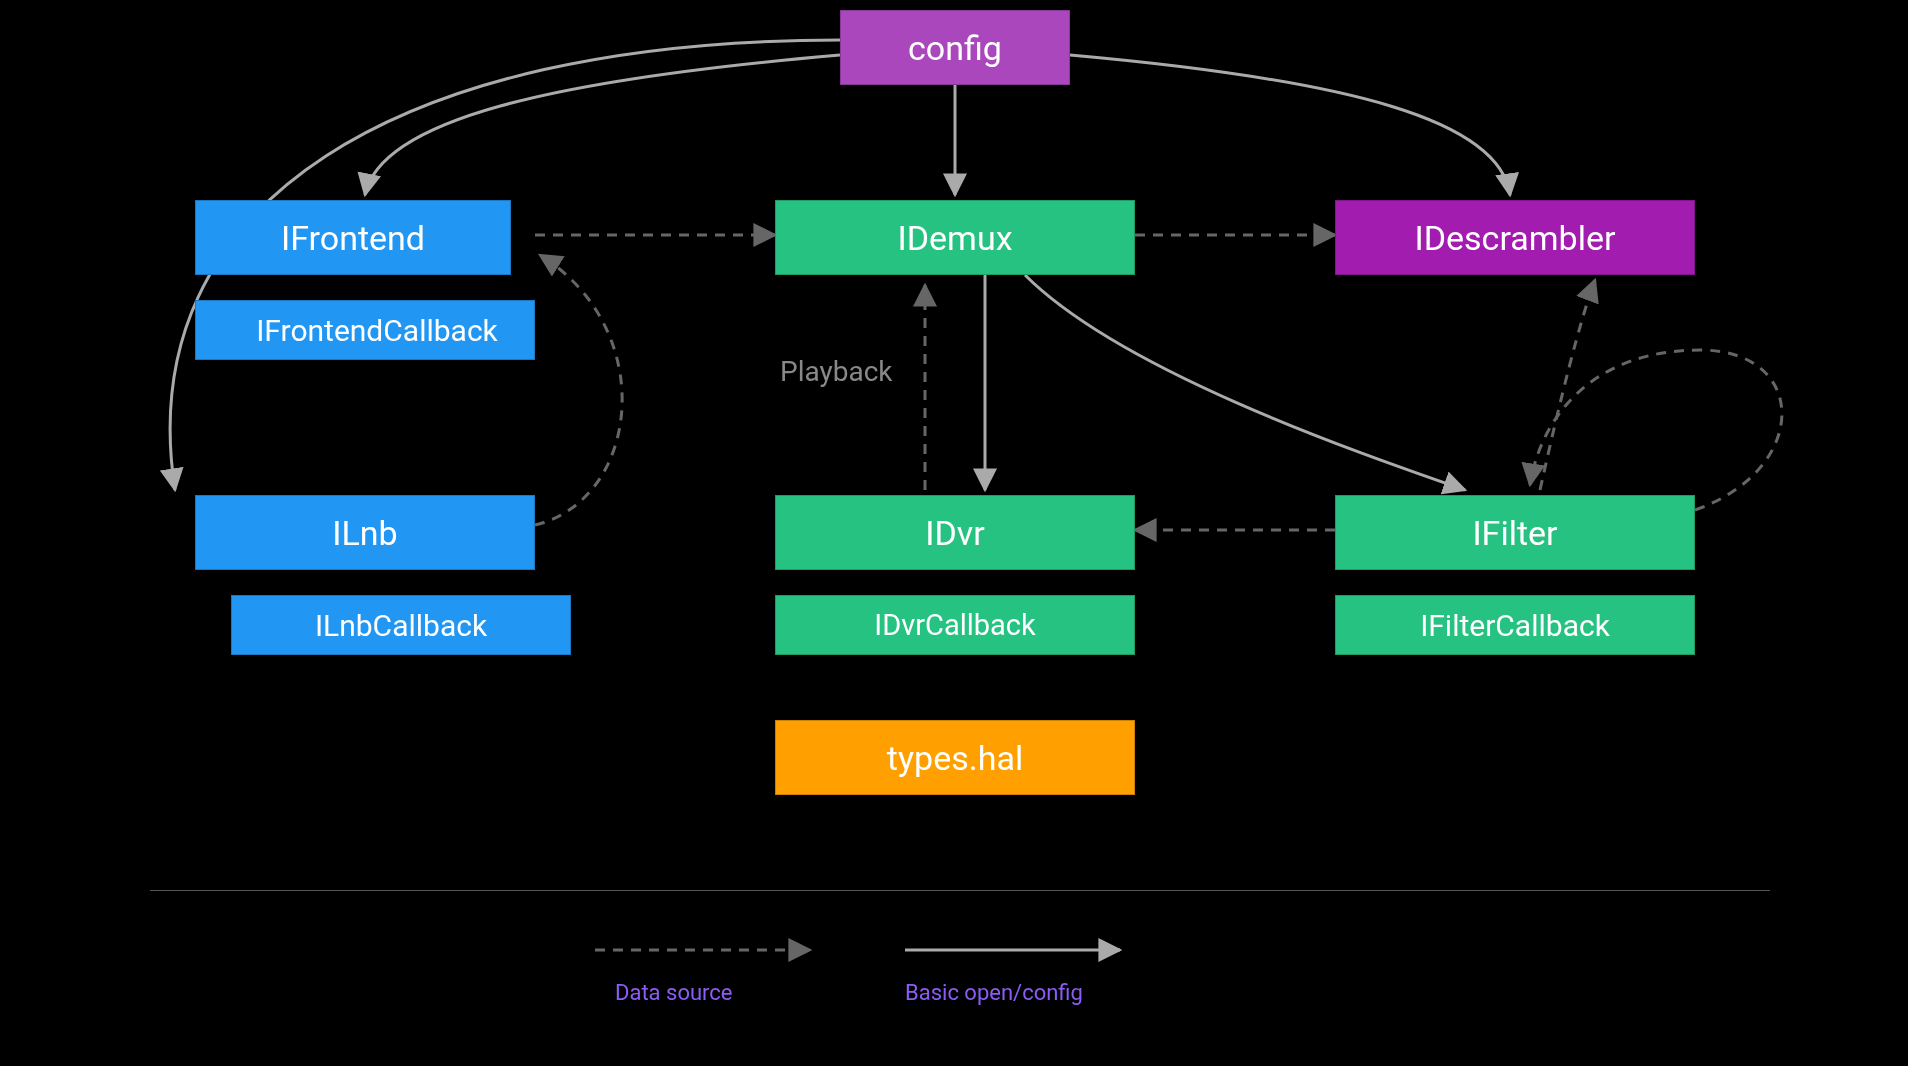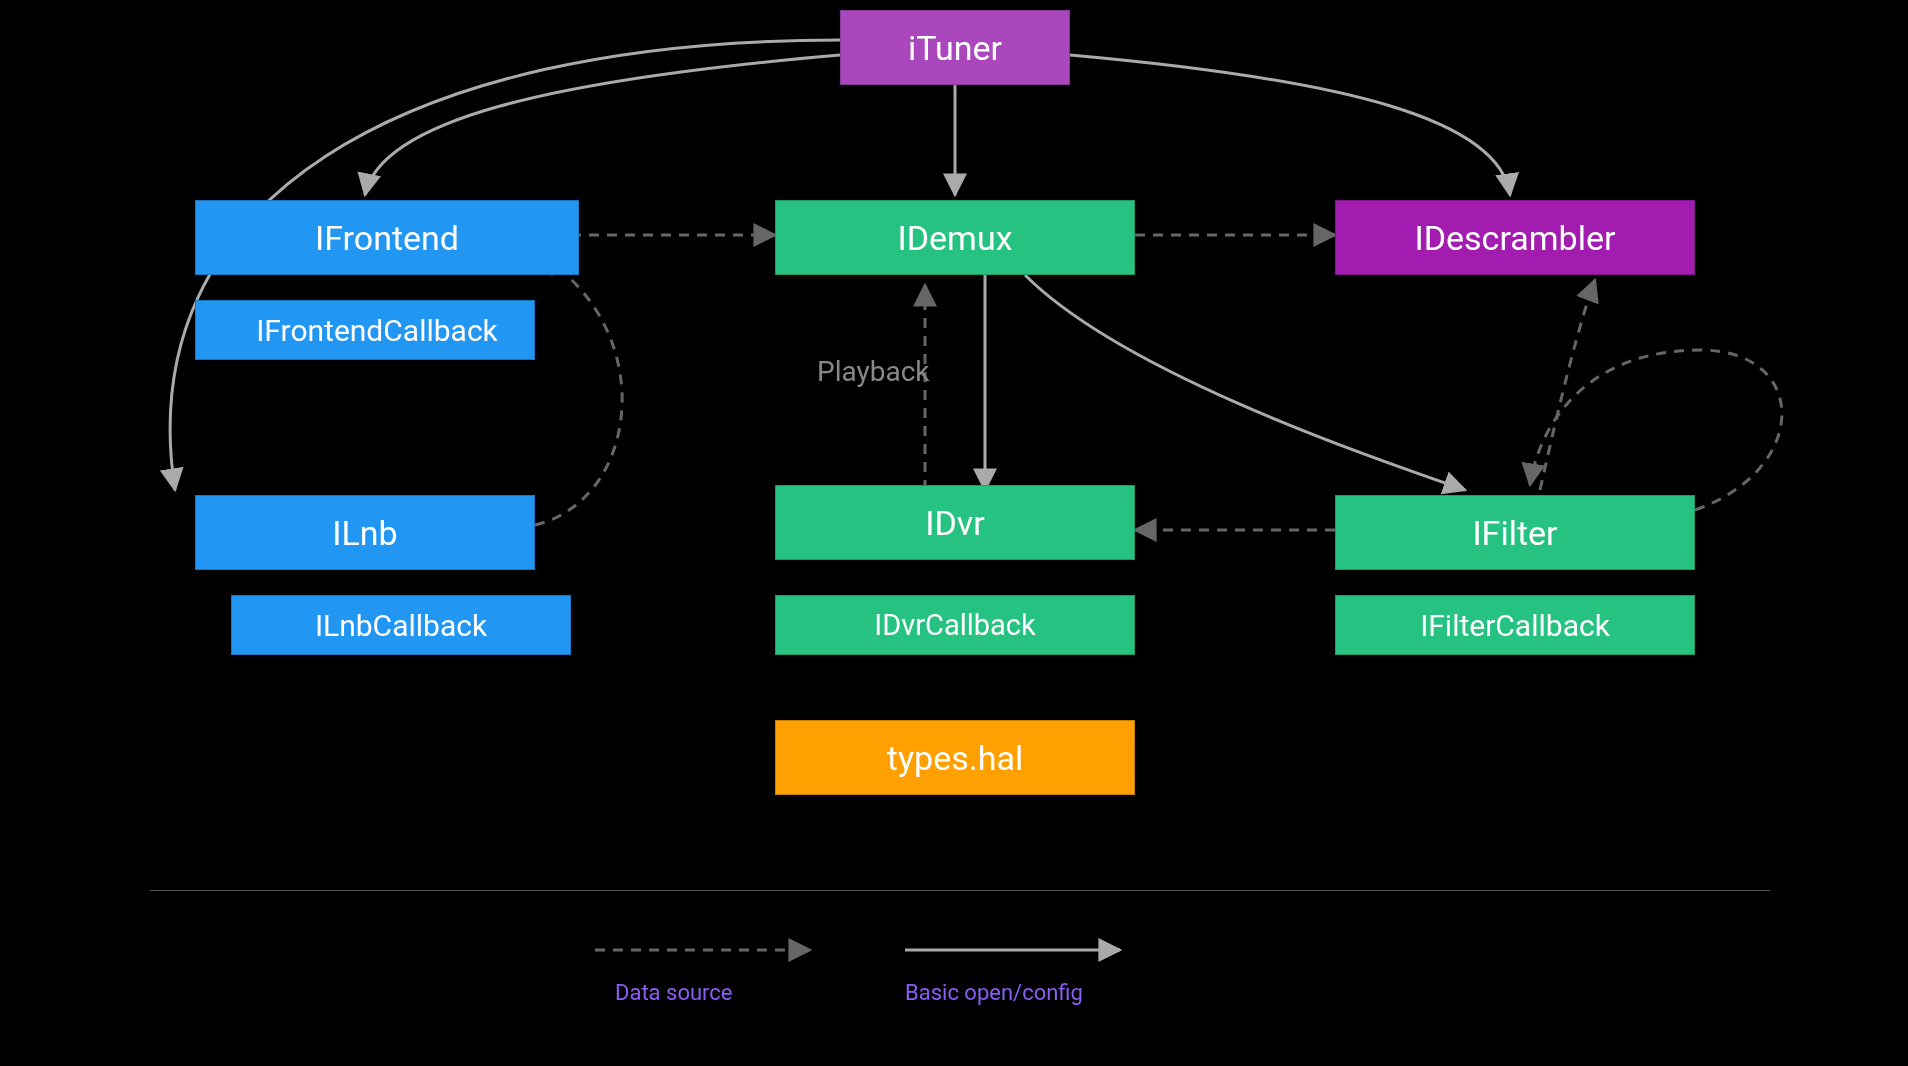--- a/index.html
+++ b/index.html
@@ -85,24 +85,24 @@
   <path d="M 1540 490 C 1560 400, 1580 320, 1595 280" stroke="#666666" stroke-width="3" stroke-dasharray="10 8" fill="none" marker-end="url(#arrow-dashed)"></path>
 
   <path d="M 1695 510 C 1810 470, 1810 350, 1700 350 C 1590 350, 1540 420, 1530 485" stroke="#666666" stroke-width="3" stroke-dasharray="10 8" fill="none" marker-end="url(#arrow-dashed)"></path>
 
   <path d="M 595 950 L 810 950" stroke="#666666" stroke-width="3" stroke-dasharray="10 8" fill="none" marker-end="url(#arrow-dashed)"></path>
 
   <path d="M 905 950 L 1120 950" stroke="#aaaaaa" stroke-width="3" fill="none" marker-end="url(#arrow-solid)"></path>
 </svg>
 
 <div class="box purple" style="left:840px; top:10px; width:230px; height:75px;">
-    <span>iTuner</span>
+    <span>config</span>
   </div>
 
-<div class="box blue" style="left:195px; top:200px; width:384px; height:75px;">
+<div class="box blue" style="left:195px; top:200px; width:316px; height:75px;">
     <span>IFrontend</span>
   </div>
 <div class="box blue" style="left:195px; top:300px; width:340px; height:60px; font-size:30px;padding-left:24px;">
     <span>IFrontendCallback</span>
   </div>
 
 <div class="box green" style="left:775px; top:200px; width:360px; height:75px;">
     <span>IDemux</span>
   </div>
 
@@ -110,36 +110,36 @@
     <span>IDescrambler</span>
   </div>
 
 <div class="box blue" style="left:195px; top:495px; width:340px; height:75px;">
     <span>ILnb</span>
   </div>
 <div class="box blue" style="left:195px; top:595px; width:340px; height:60px; font-size:30px;margin-left:36px;">
     <span>ILnbCallback</span>
   </div>
 
-<div class="box green" style="left:775px; top:485px; width:360px; height:75px;">
+<div class="box green" style="left:775px; top:495px; width:360px; height:75px;">
     <span>IDvr</span>
   </div>
 <div class="box green" style="left:775px; top:595px; width:360px; height:60px; font-size:29px;">
     <span>IDvrCallback</span>
   </div>
 
 <div class="box green" style="left:1335px; top:495px; width:360px; height:75px;">
     <span>IFilter</span>
   </div>
 <div class="box green" style="left:1335px; top:595px; width:360px; height:60px; font-size:30px;">
     <span>IFilterCallback</span>
   </div>
 
 <div class="box orange" style="left:775px; top:720px; width:360px; height:75px;">
     <span>types.hal</span>
   </div>
 
-<div class="edge-label" style="left:780px; top:355px;margin-left:37px;"><span>Playback</span></div>
+<div class="edge-label" style="left:780px; top:355px;"><span>Playback</span></div>
 
 <div class="legend-line" style="left:150px; top:890px; width:1620px;"></div>
 
 <div class="legend-text" style="left:615px; top:980px;"><span>Data source</span></div>
 <div class="legend-text" style="left:905px; top:980px;"><span>Basic open/config</span></div>
 
 </body></html>

